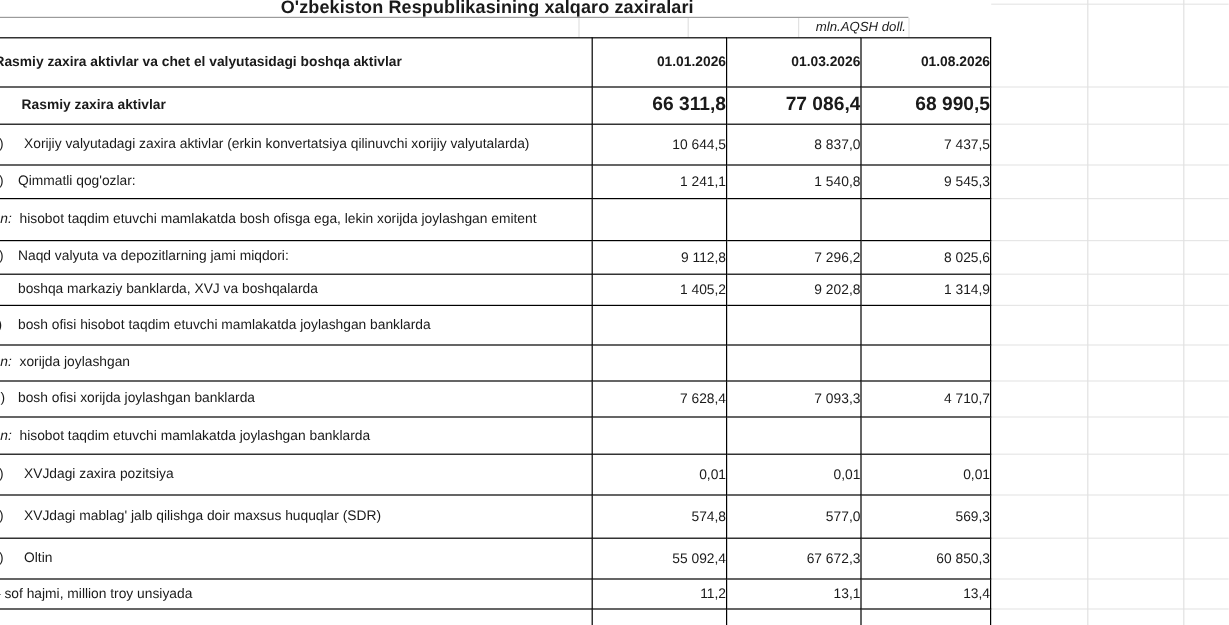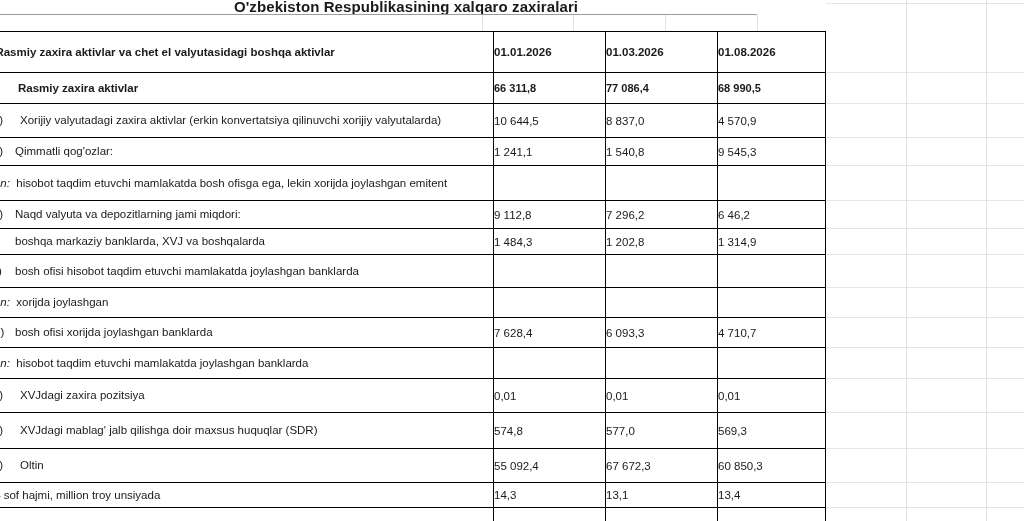--- a/index.html
+++ b/index.html
@@ -20,39 +20,39 @@
     position:absolute;top:16px;left:0;width:755px;height:15px;line-height:15px;
     text-align:right;font-style:italic;font-size:11px;
   }
 
   table.main-table{
     position:absolute;left:-12px;top:31px;width:837px;
     border-collapse:collapse;table-layout:fixed;
   }
   .main-table td{border:1.5px solid #000;vertical-align:middle;padding:0;overflow:hidden;}
   .main-table .label-cell{font-size:11.5px;line-height:1.45;padding-right:6px;}
-  .main-table .val{font-size:11.5px;text-align:left;}
+  .main-table .val{font-size:11.5px;text-align:right;}
 
   tr.header-row{height:41px;}
   .header-label{font-weight:bold;font-size:12.5px;padding-left:17px;}
   .date{font-weight:bold;font-size:12px;}
 
   
   .lab-a{padding-left:15px;font-weight:bold;font-size:12px;}
   .lab-a .num{display:inline-block;width:29px;}
   .lab-l1{padding-left:26px;}
   .lab-l1 .num{display:inline-block;width:31px;}
   .lab-l2{padding-left:48px;}
   .lab-l2 .num{display:inline-block;width:26px;}
   .lab-l3{padding-left:63px;}
   .lab-l3 .num{display:inline-block;width:26px;}
   .lab-jum{padding-left:119px;text-indent:-29px;}
   .lab-jum .prefix{font-style:italic;}
   .lab-dash{padding-left:48px;}
-  tr.row-a .val{font-weight:bold;font-size:11px;}
+  tr.row-a .val{font-weight:bold;font-size:16px;}
 </style>
 </head>
 <body>
 
 <div class="canvas">
   <div id="gridlines">
       <div class="hgrid" style="left: 826px; width: 198px; top: 3px;"></div>
       <div class="hgrid" style="left: 826px; width: 198px; top: 72px;"></div>
       <div class="hgrid" style="left: 826px; width: 198px; top: 103px;"></div>
       <div class="hgrid" style="left: 826px; width: 198px; top: 137px;"></div>
@@ -71,20 +71,21 @@
       <div class="vgrid" style="left: 906px; top: 0px; height: 521px;"></div>
       <div class="vgrid" style="left: 986px; top: 0px; height: 521px;"></div>
       <div class="vgrid" style="left: 482px; top: 15px; height: 16px;"></div>
       <div class="vgrid" style="left: 573px; top: 15px; height: 16px;"></div>
       <div class="vgrid" style="left: 665px; top: 15px; height: 16px;"></div>
       <div class="vgrid" style="left: 757px; top: 15px; height: 16px;"></div>
     </div>
 
   <div class="title">O'zbekiston Respublikasining xalqaro zaxiralari</div>
   <div class="title-rule"></div>
+  <div class="unit-note">mln.AQSH doll.</div>
 
   <table class="main-table">
     <colgroup>
       <col style="width:505px">
         <col style="width:112px">
         <col style="width:112px">
         <col style="width:108px">
     </colgroup>
     <thead>
       <tr class="header-row">
@@ -98,62 +99,62 @@
         <tr class="row-a" style="height: 31px;">
           <td class="label-cell lab-a"><span class="num">A.</span>Rasmiy zaxira aktivlar</td>
           <td class="val">66 311,8</td>
           <td class="val">77 086,4</td>
           <td class="val">68 990,5</td>
         </tr>
         <tr class="row-l1" style="height: 34px;">
           <td class="label-cell lab-l1"><span class="num">(1)</span>Xorijiy valyutadagi zaxira aktivlar (erkin konvertatsiya qilinuvchi xorijiy valyutalarda)</td>
           <td class="val">10 644,5</td>
           <td class="val">8 837,0</td>
-          <td class="val">4 570,9</td>
+          <td class="val">7 437,5</td>
         </tr>
         <tr class="row-l2" style="height: 28px;">
           <td class="label-cell lab-l2"><span class="num">(a)</span>Qimmatli qog'ozlar:</td>
           <td class="val">1 241,1</td>
           <td class="val">1 540,8</td>
           <td class="val">9 545,3</td>
         </tr>
         <tr class="row-jum" style="height: 35px;">
           <td class="label-cell lab-jum"><span class="prefix">jumladan:&nbsp; </span>hisobot taqdim etuvchi mamlakatda bosh ofisga ega, lekin xorijda joylashgan emitent</td>
           <td class="val"></td>
           <td class="val"></td>
           <td class="val"></td>
         </tr>
         <tr class="row-l2" style="height: 28px;">
           <td class="label-cell lab-l2"><span class="num">(b)</span>Naqd valyuta va depozitlarning jami miqdori:</td>
           <td class="val">9 112,8</td>
           <td class="val">7 296,2</td>
-          <td class="val">6 46,2</td>
+          <td class="val">8 025,6</td>
         </tr>
         <tr class="row-l3" style="height: 26px;">
           <td class="label-cell lab-l3"><span class="num">(i)</span>boshqa markaziy banklarda, XVJ va boshqalarda</td>
-          <td class="val">1 484,3</td>
-          <td class="val">1 202,8</td>
+          <td class="val">1 405,2</td>
+          <td class="val">9 202,8</td>
           <td class="val">1 314,9</td>
         </tr>
         <tr class="row-l3" style="height: 33px;">
           <td class="label-cell lab-l3"><span class="num">(ii)</span>bosh ofisi hisobot taqdim etuvchi mamlakatda joylashgan banklarda</td>
           <td class="val"></td>
           <td class="val"></td>
           <td class="val"></td>
         </tr>
         <tr class="row-jum" style="height: 30px;">
           <td class="label-cell lab-jum"><span class="prefix">jumladan:&nbsp; </span>xorijda joylashgan</td>
           <td class="val"></td>
           <td class="val"></td>
           <td class="val"></td>
         </tr>
         <tr class="row-l3" style="height: 30px;">
           <td class="label-cell lab-l3"><span class="num">(iii)</span>bosh ofisi xorijda joylashgan banklarda</td>
           <td class="val">7 628,4</td>
-          <td class="val">6 093,3</td>
+          <td class="val">7 093,3</td>
           <td class="val">4 710,7</td>
         </tr>
         <tr class="row-jum" style="height: 31px;">
           <td class="label-cell lab-jum"><span class="prefix">jumladan:&nbsp; </span>hisobot taqdim etuvchi mamlakatda joylashgan banklarda</td>
           <td class="val"></td>
           <td class="val"></td>
           <td class="val"></td>
         </tr>
         <tr class="row-l1" style="height: 34px;">
           <td class="label-cell lab-l1"><span class="num">(2)</span>XVJdagi zaxira pozitsiya</td>
@@ -168,21 +169,21 @@
           <td class="val">569,3</td>
         </tr>
         <tr class="row-l1" style="height: 34px;">
           <td class="label-cell lab-l1"><span class="num">(4)</span>Oltin</td>
           <td class="val">55 092,4</td>
           <td class="val">67 672,3</td>
           <td class="val">60 850,3</td>
         </tr>
         <tr class="row-dash" style="height: 25px;">
           <td class="label-cell lab-dash">— sof hajmi, million troy unsiyada</td>
-          <td class="val">14,3</td>
+          <td class="val">11,2</td>
           <td class="val">13,1</td>
           <td class="val">13,4</td>
         </tr>
         <tr class="row-empty" style="height: 20px;">
           <td class="label-cell lab-empty"></td>
           <td class="val"></td>
           <td class="val"></td>
           <td class="val"></td>
         </tr>
       </tbody>

